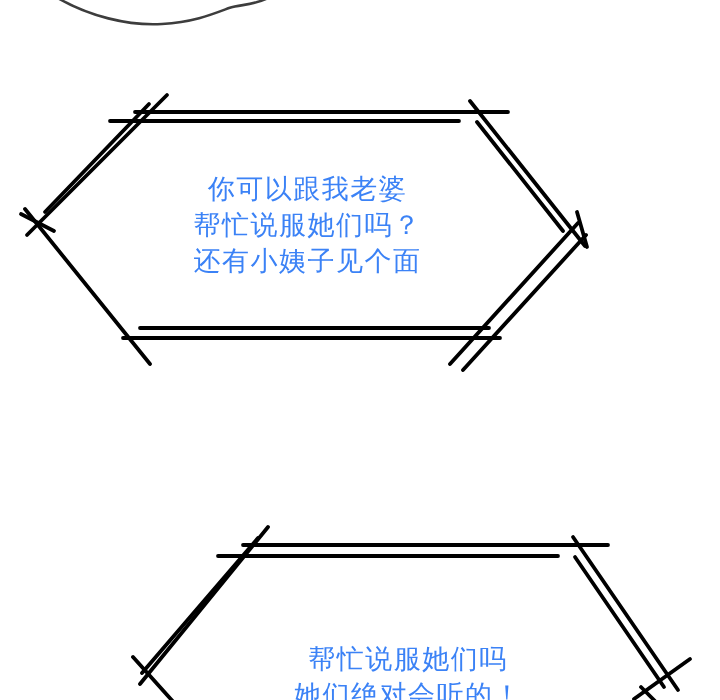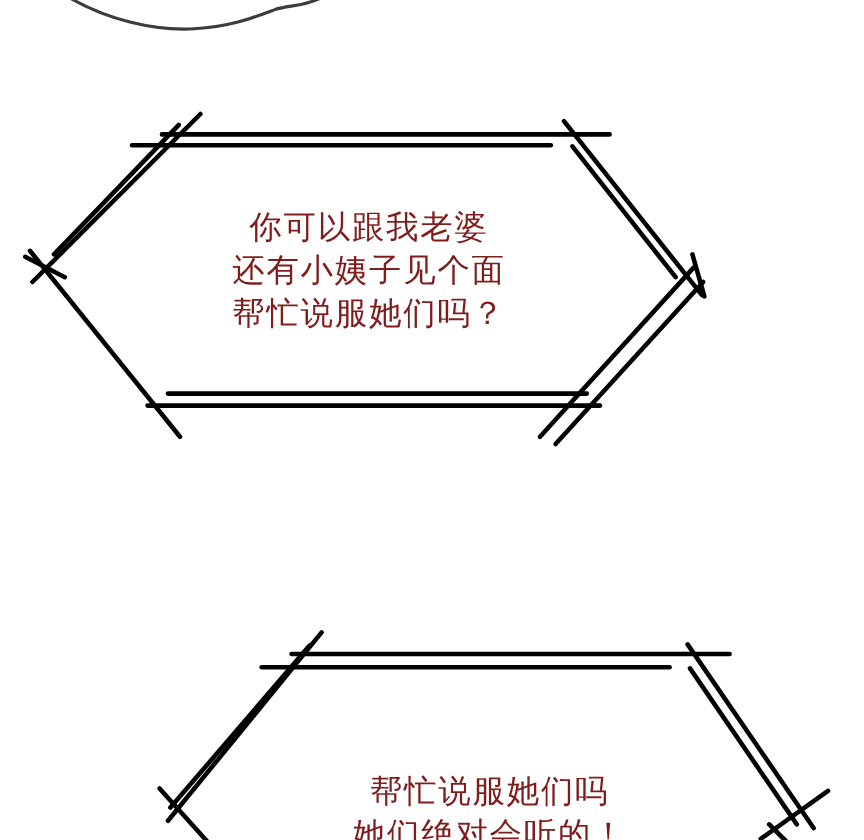--- a/index.html
+++ b/index.html
@@ -13,21 +13,21 @@
   }
   .artwork {
     position: absolute;
     left: 0; top: 0;
     width: 720px; height: 700px;
     display: block;
   }
   .bubble-text {
     position: absolute;
     text-align: center;
-    color: #7f1d1d;
+    color: #3b82f6;
     font-size: 27px;
     line-height: 36px;
     letter-spacing: 1.5px;
     white-space: nowrap;
     font-weight: 400;
   }
   .bubble-text-1 { left: 110px; top: 171px; width: 395px; }
   .bubble-text-2 { left: 208px; top: 641px; width: 400px; }
 </style>
 </head>
@@ -63,22 +63,22 @@
       <path d="M133,657 L177,706"></path>
       <path d="M573,537 L678,690"></path>
       <path d="M575,557 L664,687"></path>
       <path d="M690,659 L634,699"></path>
       <path d="M641,687 L655,701"></path>
     </g>
   </svg>
 
   <div class="bubble-text bubble-text-1">
     <div>你可以跟我老婆</div>
+    <div>帮忙说服她们吗？</div>
     <div>还有小姨子见个面</div>
-    <div>帮忙说服她们吗？</div>
   </div>
 
   <div class="bubble-text bubble-text-2">
     <div>帮忙说服她们吗</div>
     <div>她们绝对会听的！</div>
   </div>
 
 </div>
 
 </body></html>

